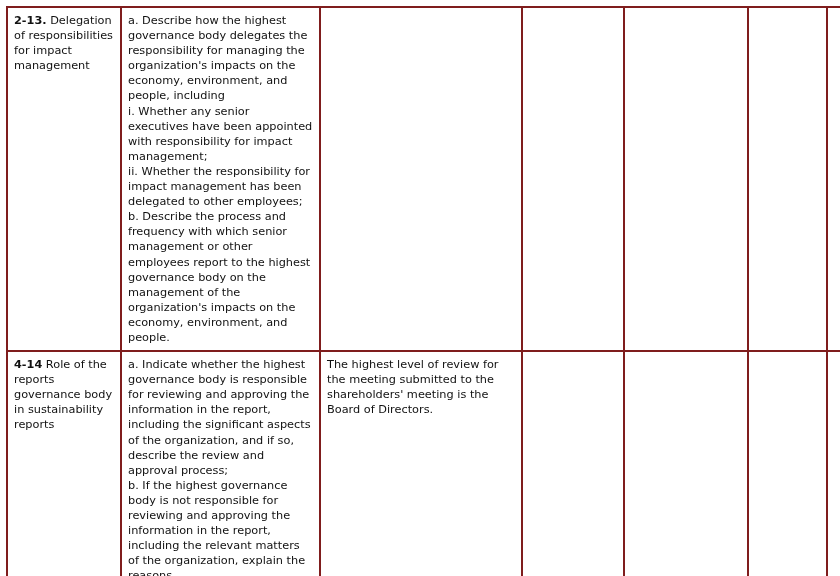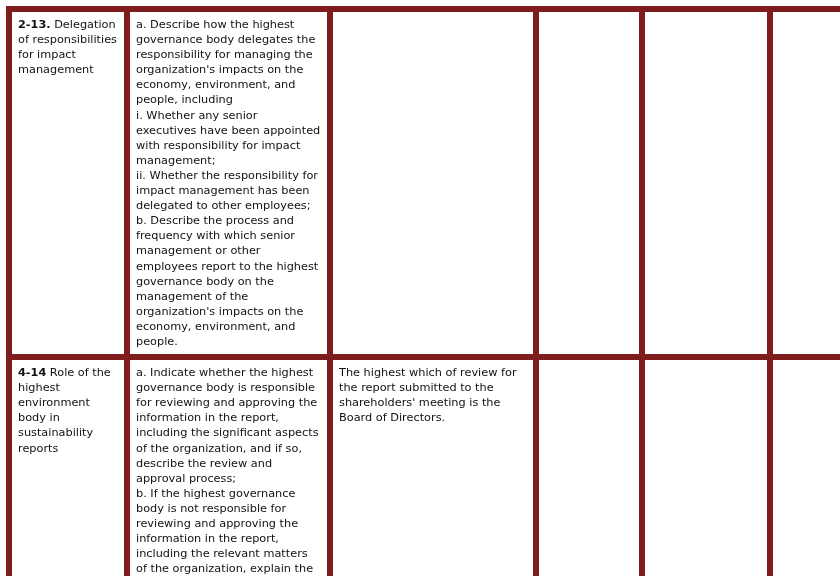--- a/index.html
+++ b/index.html
@@ -20,21 +20,21 @@
     overflow: hidden;
     background: #ffffff;
   }
   table.disclosure-table {
     border-collapse: collapse;
     table-layout: fixed;
     width: 827px;
     margin: 6px 0 0 6px;
   }
   table.disclosure-table td {
-    border: 6px solid #7f1d1d;
+    border: 2px solid #7f1d1d;
     vertical-align: top;
     padding: 5px 6px 5px 6px;
     font-size: 11.3px;
     line-height: 15.1px;
     color: #111111;
   }
   td.col-ref      { width: 100px; }
   td.col-desc     { width: 185px; }
   td.col-resp     { width: 188px; }
   td.col-narrow-a { width: 88px; }
@@ -80,27 +80,27 @@
             <span class="cell-text"></span>
           </td>
         <td class="col-narrow-c">
             <span class="cell-text"></span>
           </td>
         <td class="col-narrow-d">
             <span class="cell-text"></span>
           </td>
       </tr>
       <tr>
-        <td class="col-ref"><span class="ref-code">4-14</span><span class="cell-text" style="display:inline"> Role of the highest environment body in sustainability reports</span></td>
+        <td class="col-ref"><span class="ref-code">4-14</span><span class="cell-text" style="display:inline"> Role of the reports governance body in sustainability reports</span></td>
         <td class="col-desc">
             <span class="cell-text">a. Indicate whether the highest governance body is responsible for reviewing and approving the information in the report, including the significant aspects of the organization, and if so, describe the review and approval process;
 b. If the highest governance body is not responsible for reviewing and approving the information in the report, including the relevant matters of the organization, explain the reasons.</span>
           </td>
         <td class="col-resp resp-mid">
-            <span class="cell-text">The highest which of review for the report submitted to the shareholders' meeting is the Board of Directors.</span>
+            <span class="cell-text">The highest level of review for the meeting submitted to the shareholders' meeting is the Board of Directors.</span>
           </td>
         <td class="col-narrow-a">
             <span class="cell-text"></span>
           </td>
         <td class="col-narrow-b">
             <span class="cell-text"></span>
           </td>
         <td class="col-narrow-c">
             <span class="cell-text"></span>
           </td>

